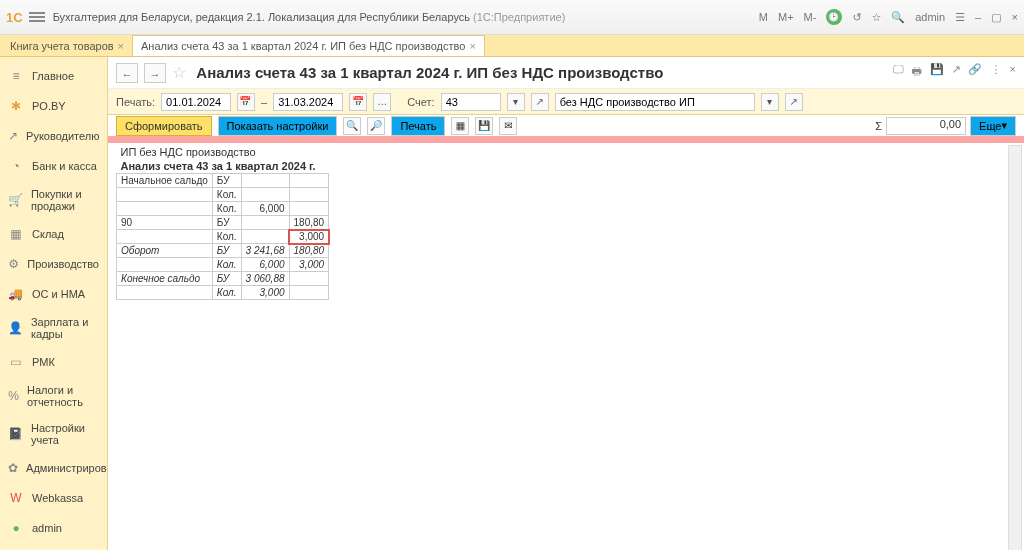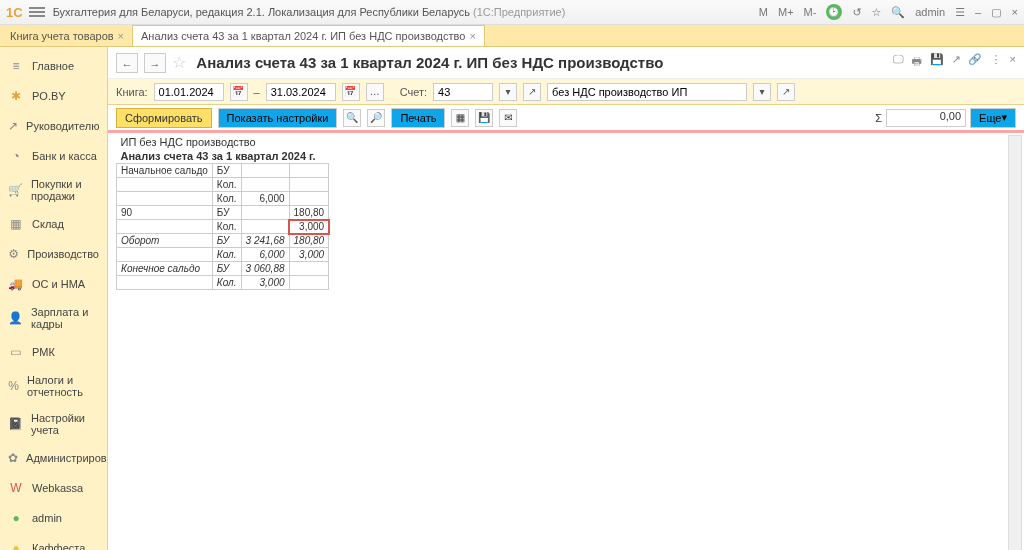--- a/index.html
+++ b/index.html
@@ -1,19 +1,19 @@
 <!DOCTYPE html>
 <html><head>
 <meta charset="utf-8">
 <style>
 * { box-sizing: border-box; margin: 0; padding: 0; font-family: Arial, sans-serif; }
 body { font-size: 11px; color: #333; background: #fff; overflow: hidden; }
 
 
-.title-bar { height: 25px; background: linear-gradient(#fafafa,#f0f0f0); border-bottom: 1px solid #ddd; display: flex; align-items: center; padding: 0 6px; }
+.title-bar { height: 35px; background: linear-gradient(#fafafa,#f0f0f0); border-bottom: 1px solid #ddd; display: flex; align-items: center; padding: 0 6px; }
 .title-bar .logo { color: #e8a33d; font-weight: bold; font-size: 13px; margin-right: 6px; }
 .title-bar .hamburger { width: 16px; height: 16px; margin-right: 8px; display: flex; flex-direction: column; justify-content: center; gap: 2px; cursor: pointer;}
 .title-bar .hamburger span { height: 2px; background: #888; }
 .title-bar .title { color: #555; font-size: 11px; }
 .title-bar .title .sub { color: #999; }
 .title-bar .right { margin-left: auto; display: flex; align-items: center; gap: 10px; color: #777; }
 .title-bar .right span, .title-bar .right .ico { cursor: pointer; }
 .badge { background: #d9534f; color:#fff; border-radius: 50%; width:16px; height:16px; display:inline-flex; align-items:center; justify-content:center; font-size:9px; position:relative;}
 .badge.green { background:#5cb85c; }
 
@@ -37,21 +37,21 @@
 .header-title { font-size: 15px; font-weight: bold; color:#333; margin-left:4px;}
 .header-right { margin-left:auto; display:flex; gap:8px; color:#888;}
 .header-right span { cursor:pointer; }
 
 
 .params-bar { height: 26px; background: #fff7d6; border-bottom:1px solid #e6d28c; display:flex; align-items:center; padding: 0 8px; gap:6px; font-size:11px; color:#555;}
 .params-bar input[type=text] { height:18px; border:1px solid #ccc; padding:8px 4px; font-size:11px; background:#fff;}
 .mini-btn { width:18px; height:18px; border:1px solid #ccc; background:#fafafa; display:inline-flex; align-items:center; justify-content:center; cursor:pointer; font-size:10px;}
 
 
-.toolbar { height: 28px; background:#fff; border-bottom:3px solid #fca5a5; display:flex; align-items:center; padding:0 8px; gap:6px;}
+.toolbar { height: 28px; background:#fff; border-bottom:7px solid #fca5a5; display:flex; align-items:center; padding:0 8px; gap:6px;}
 .btn { height:20px; padding:0 8px; border:1px solid #ccc; background:#0ea5e9; cursor:pointer; font-size:11px; display:inline-flex; align-items:center;}
 .btn.yellow { background:#ffe066; border-color:#d4b13b; color:#333;}
 .toolbar-right { margin-left:auto; display:flex; align-items:center; gap:4px;}
 .sum-box { width:80px; height:18px; border:1px solid #ccc; text-align:right; padding:0 4px; font-size:11px; background:#fff;}
 
 
 .report { flex:1; padding: 2px 8px; overflow:auto; position:relative;}
 .rpt-table { border-collapse: collapse; font-size: 10px; color:#333;}
 .rpt-table td, .rpt-table th { border:1px solid #ccc; padding:1px 4px; text-align:left; white-space:nowrap;}
 .rpt-table th { font-weight:normal;}
@@ -186,21 +186,21 @@
         <span>🖶</span>
         <span>💾</span>
         <span>↗</span>
         <span>🔗</span>
         <span>⋮</span>
         <span>×</span>
       </div>
     </div>
 
     <div class="params-bar">
-      <span>Книга:</span>
+      <span>Печать:</span>
       <input type="text" style="width: 70px;" value="01.01.2024">
       <span class="mini-btn">📅</span>
       <span>–</span>
       <input type="text" style="width: 70px;" value="31.03.2024">
       <span class="mini-btn">📅</span>
       <span class="mini-btn">…</span>
       <span style="margin-left:10px">Счет:</span>
       <input type="text" style="width: 60px;" value="43">
       <span class="mini-btn">▾</span>
       <span class="mini-btn">↗</span>

